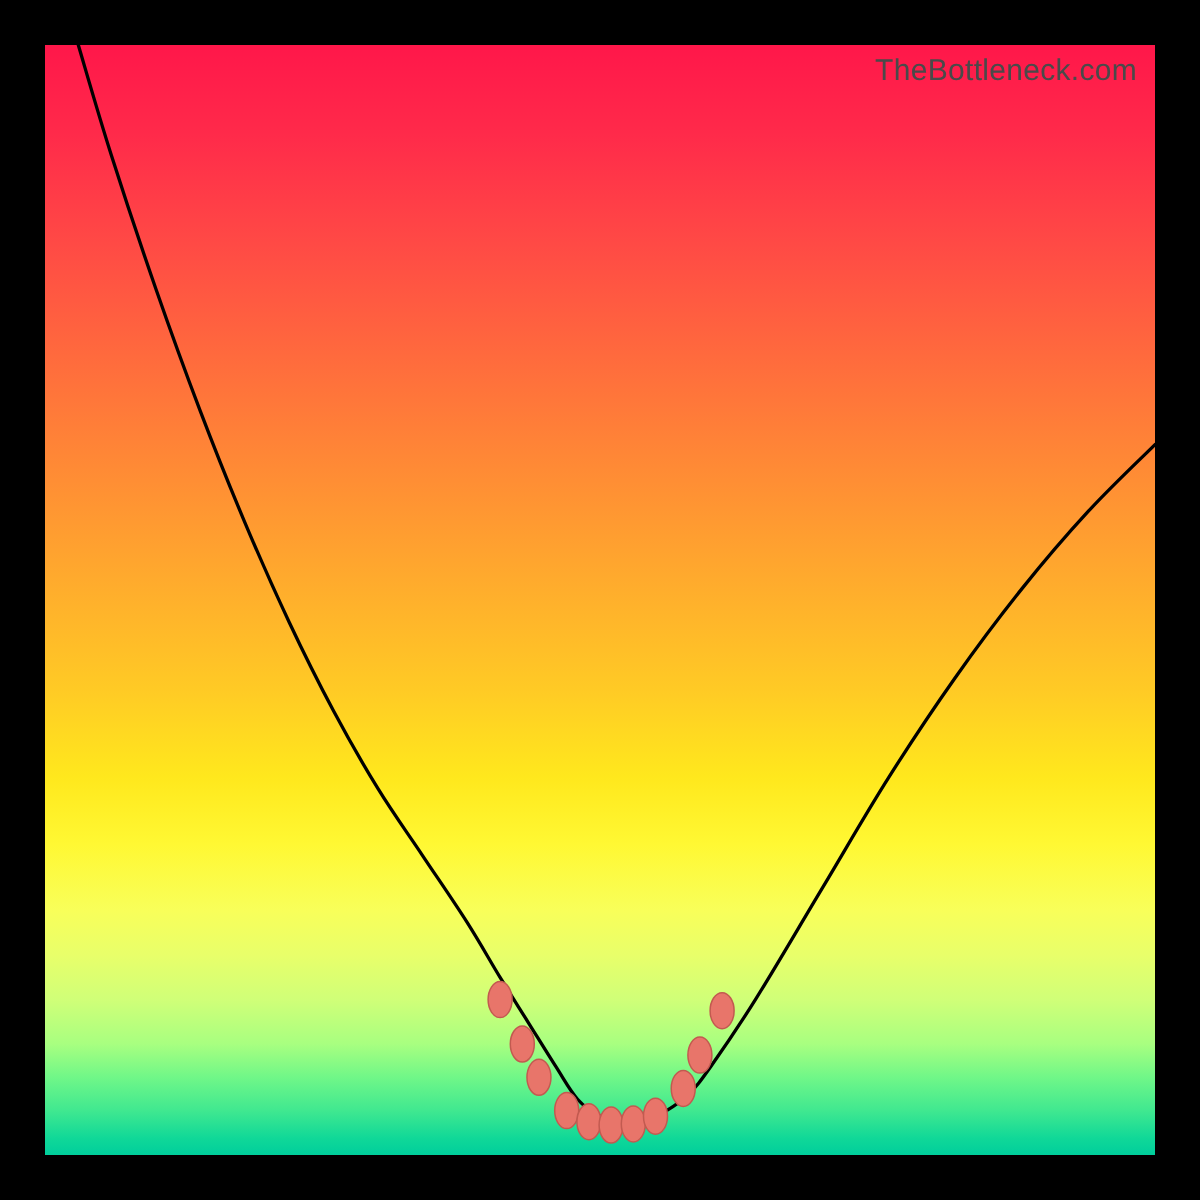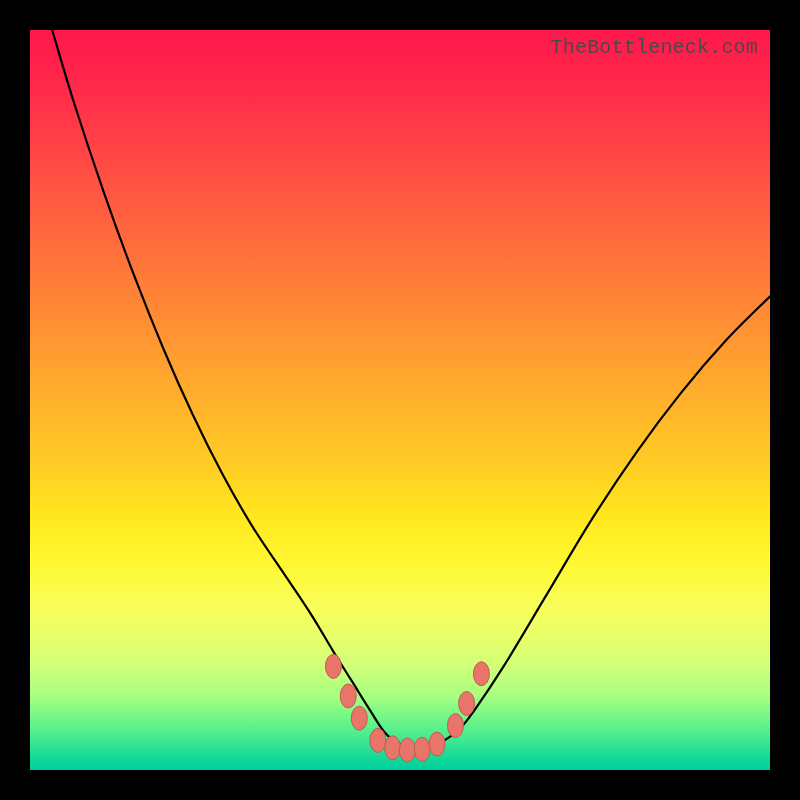--- a/index.html
+++ b/index.html
@@ -9,21 +9,20 @@
     height: 800px;
     overflow: hidden;
     background: #000;
     font-family: Arial, Helvetica, sans-serif;
   }
   .frame {
     position: relative;
     width: 800px;
     height: 776px;
     background: #000;
-    font-family: Liberation Mono, monospace;
   }
   .plot-area {
     position: absolute;
     left: 30px;
     top: 30px;
     width: 740px;
     height: 740px;
     
     background: linear-gradient(
       to bottom,

